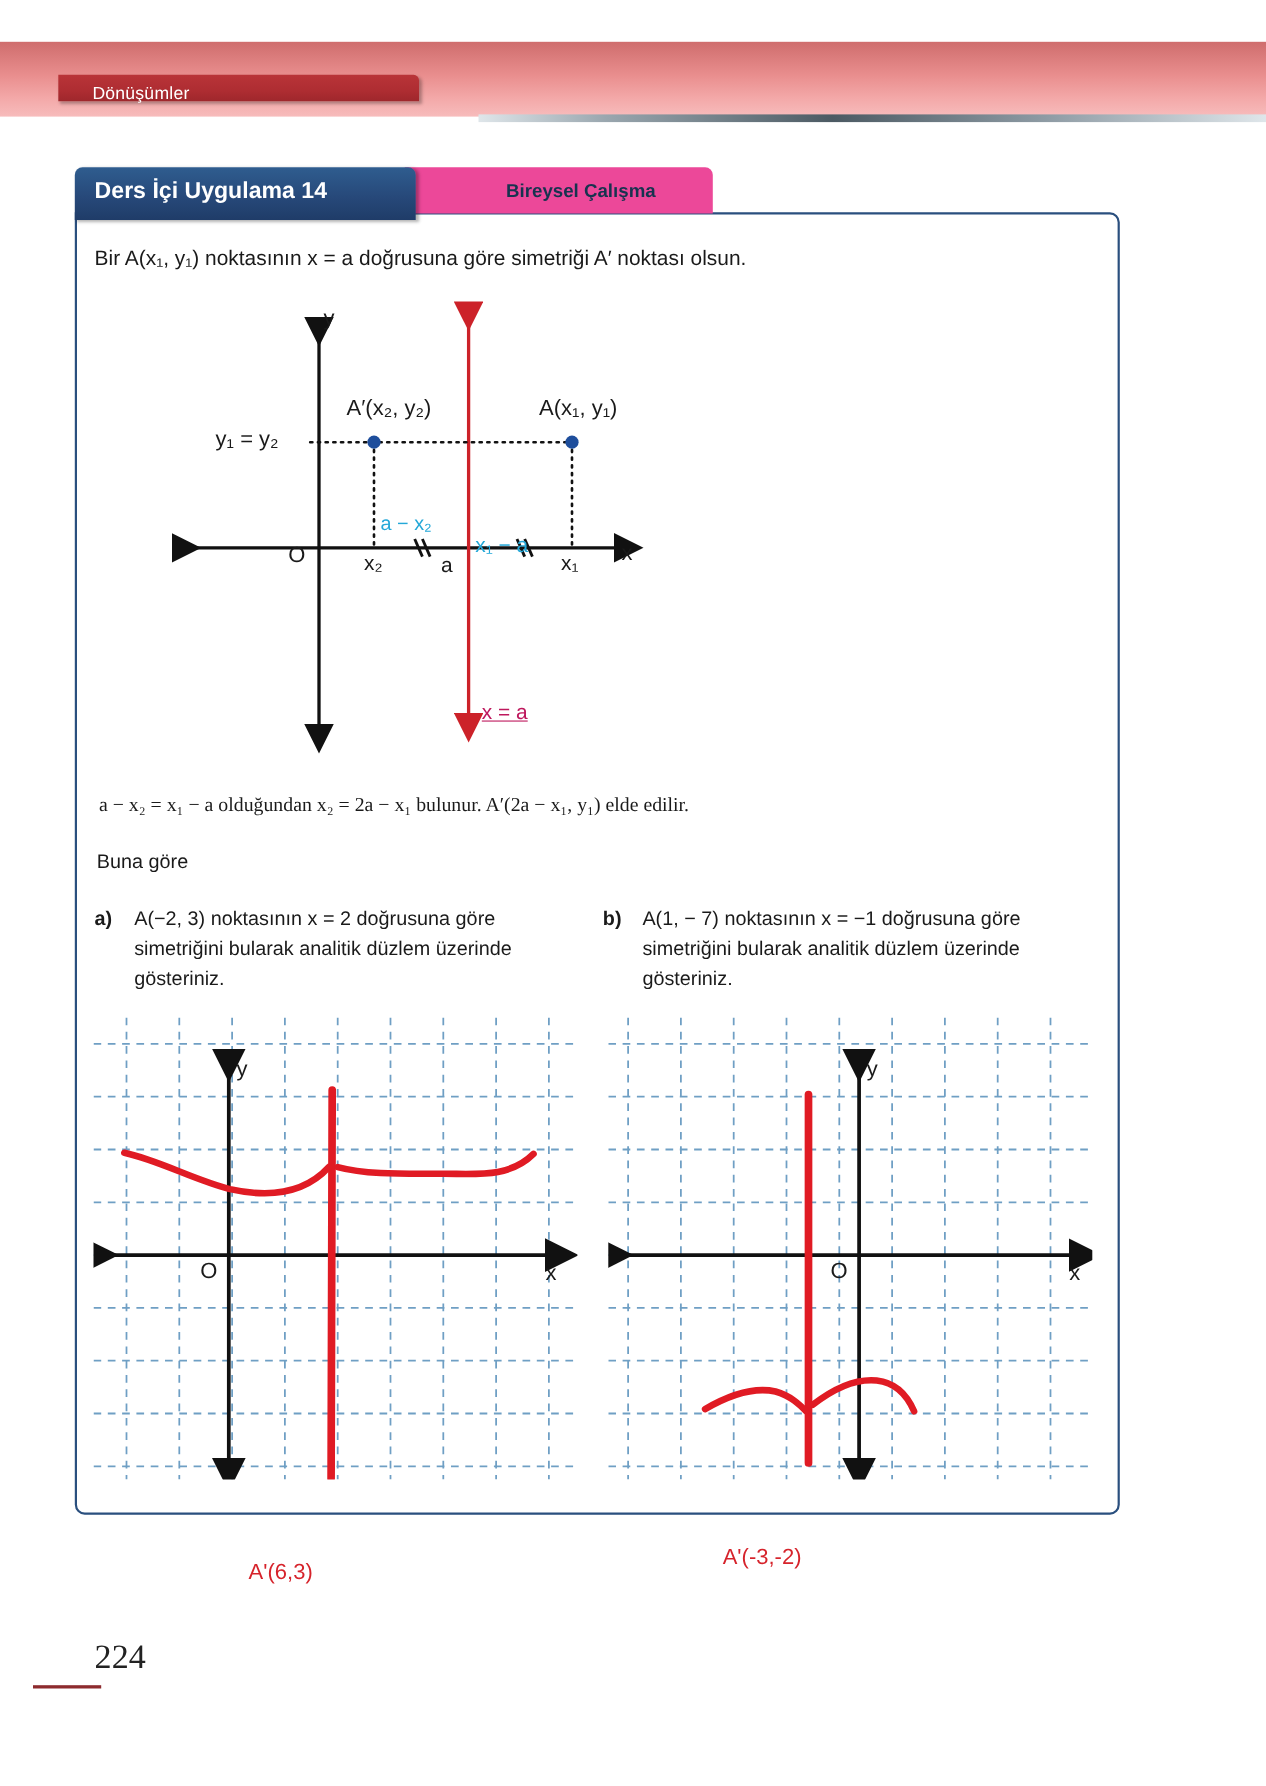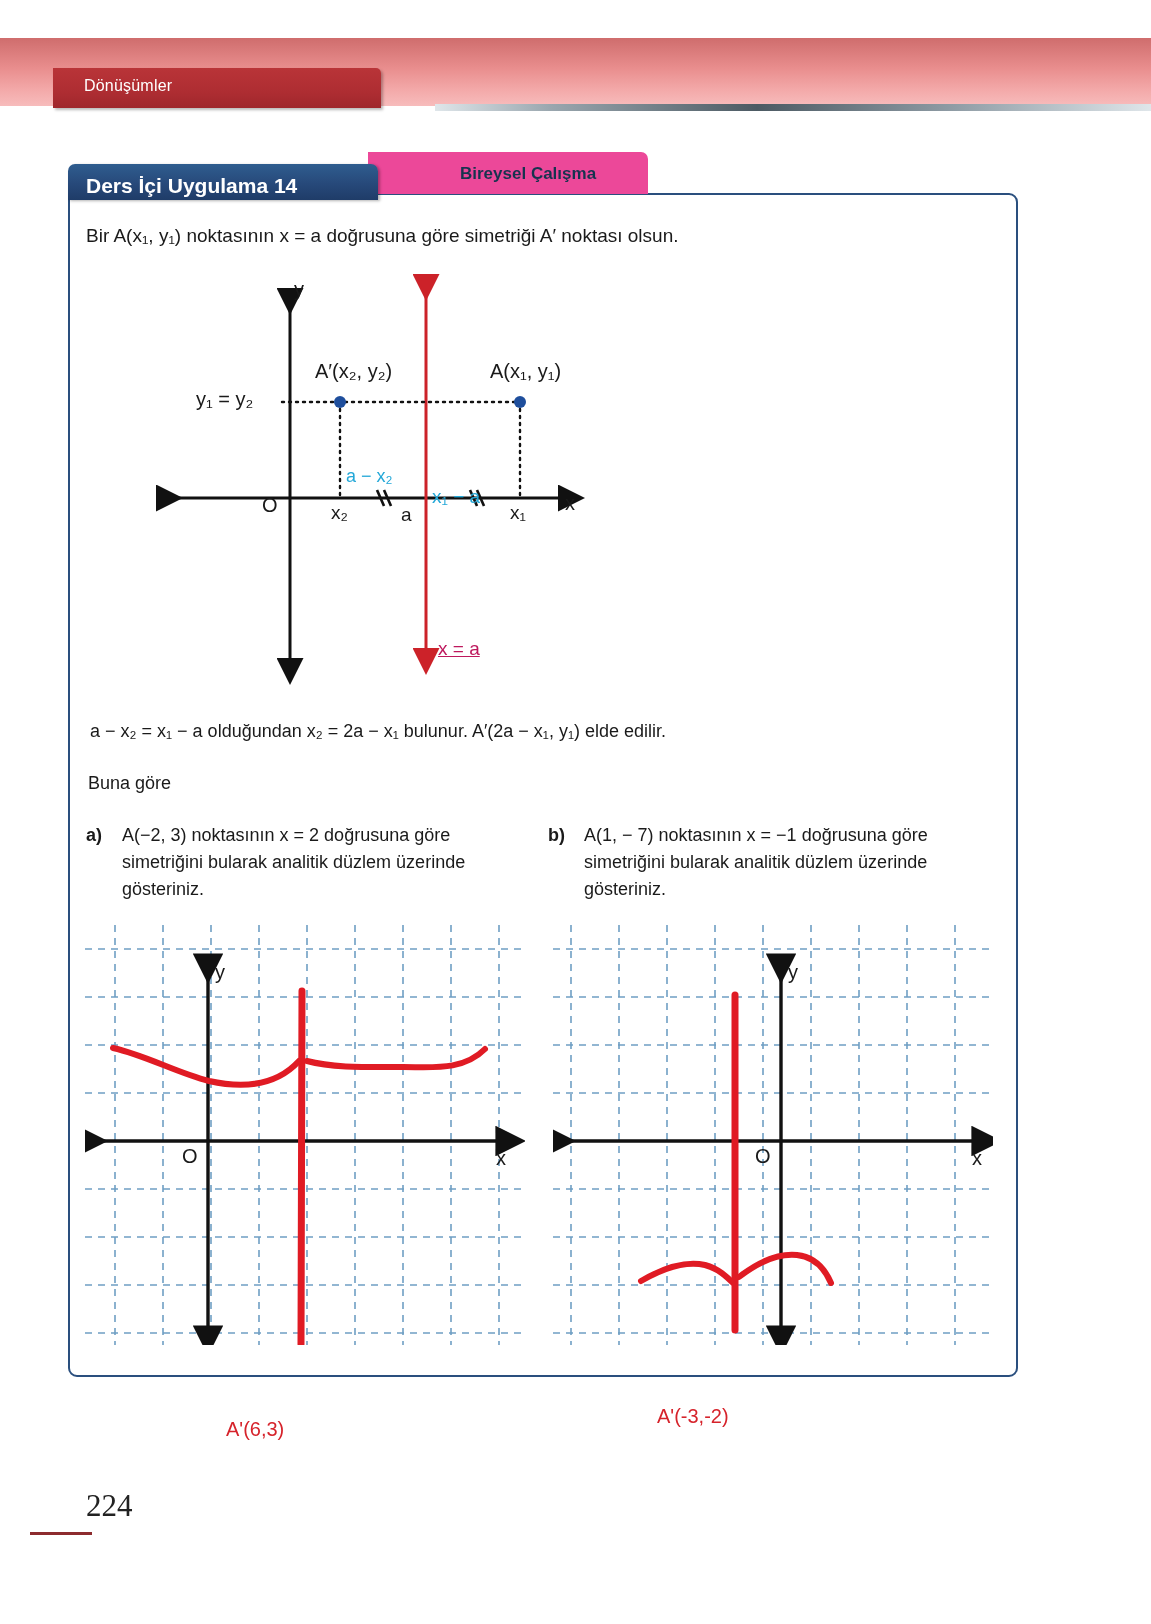--- a/index.html
+++ b/index.html
@@ -12,34 +12,34 @@
   
   .top-band{
     position:absolute;left:0;top:38px;width:1151px;height:68px;
     background:linear-gradient(180deg,#cf6d6d 0%,#e98e8e 45%,#f3a8a8 75%,#f7bcbc 100%);
   }
   .top-band-shadow{
     position:absolute;left:435px;top:104px;width:716px;height:7px;
     background:linear-gradient(90deg,#dfe6ea 0%,#9aa7af 16%,#4c5a63 45%,#8e9ba4 72%,#dfe6ea 100%);
   }
   .chapter-tab{
-    position:absolute;left:53px;top:68px;width:328px;height:40px;
+    position:absolute;left:53px;top:68px;width:328px;height:24px;
     background:linear-gradient(180deg,#b93438 0%,#ae2d32 60%,#9f272c 100%);
     border-radius:0 5px 0 0;
     box-shadow:2px 2px 3px rgba(0,0,0,.28);
   }
   .chapter-tab span{
     position:absolute;left:31px;top:9px;
     color:#fff;font-size:16px;letter-spacing:.2px;
   }
 
   
   .act-tabs{position:absolute;left:68px;top:152px;height:42px;}
   .act-tab-blue{
-    position:absolute;left:0;top:12px;width:310px;height:36px;
+    position:absolute;left:0;top:0;width:310px;height:48px;
     background:linear-gradient(180deg,#2f5d8f 0%,#27497a 55%,#1f3c68 100%);
     border-radius:7px 7px 0 0;
     box-shadow:2px 1px 3px rgba(0,0,0,.3);
     z-index:3;
   }
   .act-tab-blue span{
     position:absolute;left:18px;top:10px;color:#fff;font-size:21px;font-weight:bold;
   }
   .act-tab-light{
     position:absolute;left:300px;top:0;width:280px;height:42px;
@@ -51,21 +51,21 @@
   }
   .act-box{
     position:absolute;left:68px;top:193px;width:946px;height:1180px;
     border:2px solid #2a4f7e;border-radius:0 9px 9px 9px;background:#fff;
   }
 
   
   .txt{position:absolute;font-size:18px;color:#1a1a1a;line-height:1.45;}
 
   .intro{left:86px;top:222px;width:880px;font-size:19px;}
-  .deduction{left:90px;top:718px;width:900px;font-size:18px;}
+  .deduction{left:90px;top:718px;width:900px;font-size:18px;font-family:Liberation Serif, serif;}
   .buna{left:88px;top:770px;font-size:18px;}
 
   .q{position:absolute;font-size:18px;line-height:1.5;}
   .q .lbl{position:absolute;left:0;top:0;font-weight:bold;}
   .q .body{position:absolute;left:36px;top:0;width:370px;}
   .q-a{left:86px;top:822px;width:420px;}
   .q-b{left:548px;top:822px;width:430px;}
 
   
   .answer{position:absolute;color:#d6232b;font-size:20px;}

